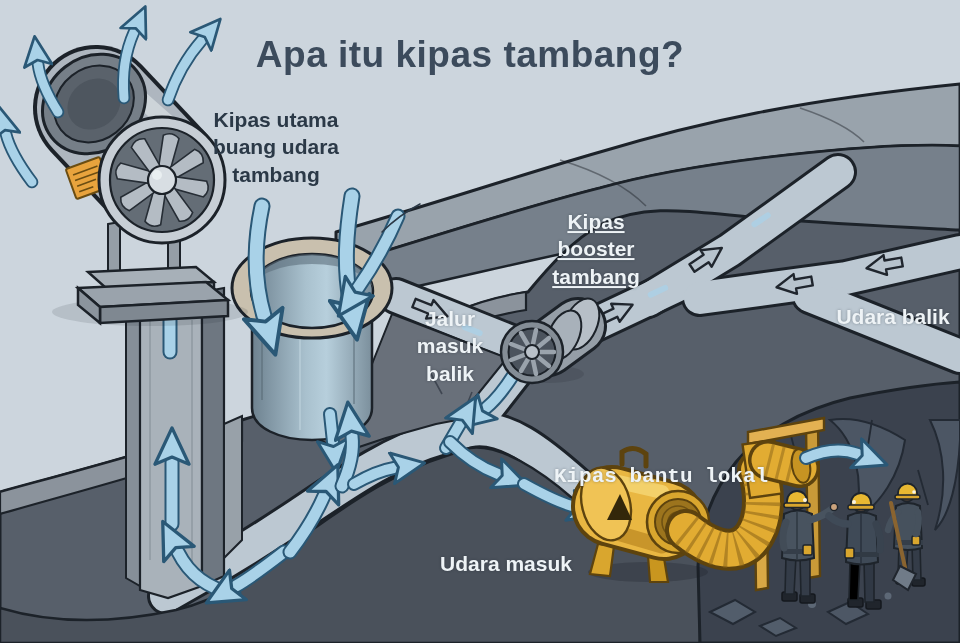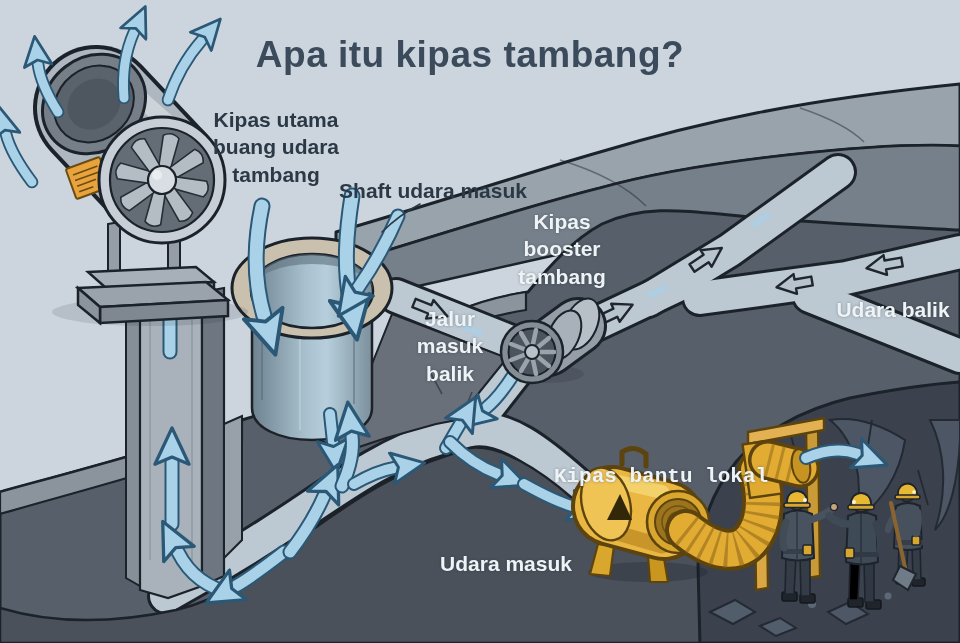--- a/index.html
+++ b/index.html
@@ -15,23 +15,23 @@
     font-size:37px;font-weight:700;letter-spacing:.5px;color:#3c4b5c;white-space:nowrap;
   }
   .lbl{
     position:absolute;transform:translate(-50%,-50%);
     font-size:21px;font-weight:600;line-height:1.3;text-align:center;
   }
   .lbl-dark{color:#2b3947;}
   .lbl-light{color:#eef3f6;text-shadow:0 0 3px rgba(20,28,38,.35);}
   .lbl-main{left:276px;top:147px;width:175px;}
   .lbl-shaft{left:433px;top:191px;white-space:nowrap;}
-  .lbl-booster{left:562px;top:249px;width:130px;}
+  .lbl-booster{left:596px;top:249px;width:130px;text-decoration:underline;}
   .lbl-jalur{left:450px;top:346px;width:108px;}
-  .lbl-balik{left:893px;top:310px;white-space:nowrap;}
+  .lbl-balik{left:893px;top:317px;white-space:nowrap;}
   .lbl-bantu{left:661px;top:477px;white-space:nowrap;font-family:Liberation Mono, monospace;}
   .lbl-masuk{left:506px;top:544px;white-space:nowrap;margin-top:20px;}
 </style>
 </head>
 <body>
 
 <div class="stage">
 <svg viewBox="0 0 960 643" width="960" height="643">
   <defs>
     <linearGradient id="shaftGrad" x1="0" y1="0" x2="1" y2="0">
@@ -335,20 +335,19 @@
     <circle cx="907" cy="494" r="7.5" fill="#5d4a3a" stroke="#1e242b" stroke-width="1.8"></circle>
     <path d="M898,493 A9.5,9.5 0 0 1 917,493 L917,497 L898,497 Z" fill="#e8b832" stroke="#1e242b" stroke-width="1.8"></path>
     <rect x="895" y="495" width="25" height="4" rx="2" fill="#d9a62e" stroke="#1e242b" stroke-width="1.5"></rect>
     <circle cx="914" cy="492" r="1.8" fill="#f7f3e6"></circle>
   </g>
 </svg>
 
 <div class="overlay">
   <div class="diagram-title">Apa itu kipas tambang?</div>
   <div class="lbl lbl-dark lbl-main">Kipas utama buang udara tambang</div>
-  <div class="lbl lbl-dark lbl-shaft">Shaft udara masuk</div>
   <div class="lbl lbl-light lbl-booster">Kipas booster tambang</div>
   <div class="lbl lbl-light lbl-jalur">Jalur masuk balik</div>
   <div class="lbl lbl-light lbl-balik">Udara balik</div>
   <div class="lbl lbl-light lbl-bantu">Kipas bantu lokal</div>
   <div class="lbl lbl-light lbl-masuk">Udara masuk</div>
 </div>
 </div>
 
 </body></html>

